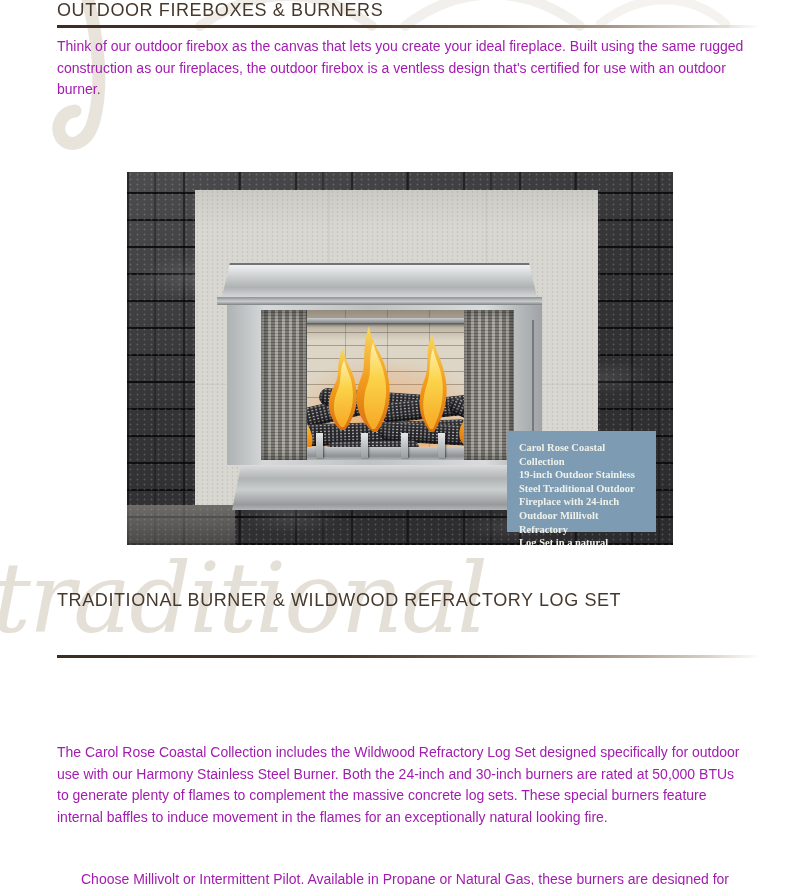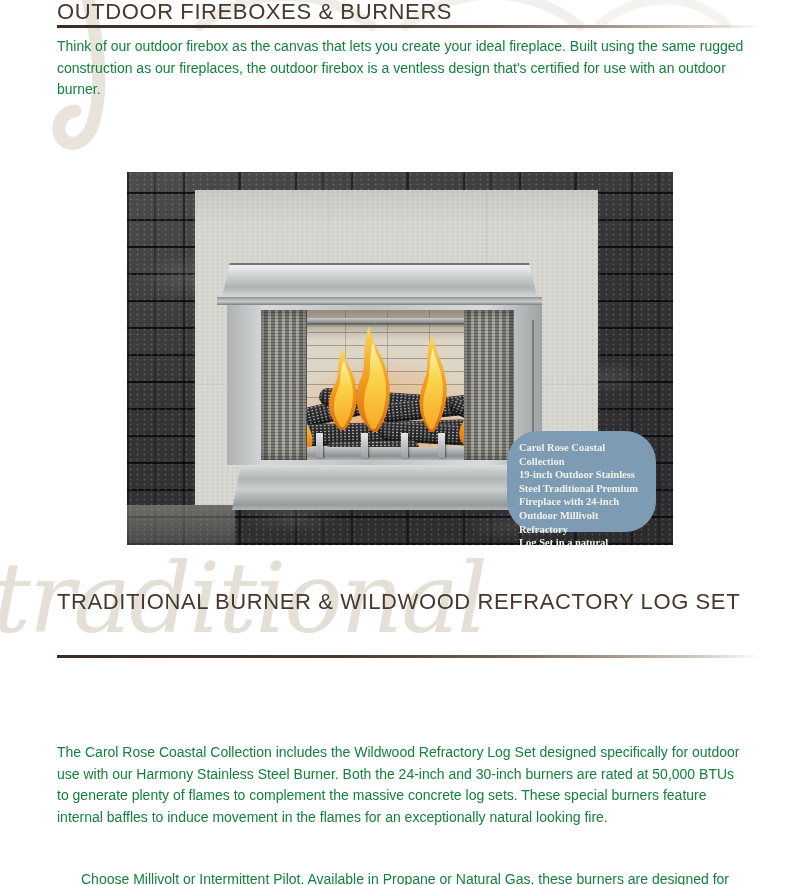--- a/index.html
+++ b/index.html
@@ -11,35 +11,35 @@
   .wm-top{position:absolute;left:0;top:0;z-index:1;}
   .wm-traditional{
     position:absolute;left:-8px;top:550px;z-index:1;
     font-family:"DejaVu Serif",serif;font-style:italic;
     font-size:97px;line-height:1;color:#e5e0d7;letter-spacing:-2px;
     white-space:nowrap;
   }
   
   .hd{
     position:absolute;left:57px;z-index:2;margin:0;
-    font-size:22px;font-weight:400;letter-spacing:0.6px;
+    font-size:18px;font-weight:400;letter-spacing:0.6px;
     color:#47382c;line-height:1;white-space:nowrap;
   }
   .hd1{top:1px;}
   .hd2{top:591px;}
   .rule{
     position:absolute;left:57px;width:703px;height:3px;z-index:2;
     background:linear-gradient(90deg,#3c2d23 0%,#4a382c 40%,#6f5d4f 62%,#a39485 78%,#d6ccc2 92%,rgba(255,255,255,0) 100%);
   }
   .rule1{top:25px;}
   .rule2{top:655px;}
   
   .para{
     position:absolute;left:57px;width:692px;margin:0;z-index:2;
-    font-size:14px;line-height:21.7px;color:#15803d;
+    font-size:14px;line-height:21.7px;color:#a21caf;
   }
   .p1{top:36px;} .p2{top:110px;}
   .p3{top:664px;} .p4{top:742px;} .p5{top:869px;margin-left:24px;}
   
   .fireplace{
     position:absolute;left:127px;top:172px;width:546px;height:373px;margin:0;z-index:2;
     background-color:#39383a;
     background-image:
       radial-gradient(ellipse 90px 34px at 12% 28%, rgba(255,255,255,0.10), transparent 65%),
       radial-gradient(ellipse 70px 26px at 88% 55%, rgba(255,255,255,0.09), transparent 65%),
@@ -148,21 +148,21 @@
   .hearth-patch{
     position:absolute;left:0;bottom:0;width:108px;height:40px;
     background:linear-gradient(180deg, rgba(160,158,150,0.55), rgba(120,118,112,0.35));
     mix-blend-mode:lighten;
   }
   
   .caption{
     position:absolute;left:380px;top:259px;width:149px;height:101px;z-index:5;
     background:#7d9cb4;box-sizing:border-box;padding:10px 8px 12px 12px;
     font-family:"Liberation Serif",serif;font-weight:bold;
-    font-size:10.5px;line-height:13.6px;color:#f0f1ea;border-radius:31px;
+    font-size:10.5px;line-height:13.6px;color:#f0f1ea;
   }
 </style>
 </head>
 <body>
 
 <div class="page">
 
   <svg class="wm-top" width="760" height="170" viewBox="0 0 760 170" aria-hidden="true">
     <g fill="none" stroke="#e8e4dc" stroke-linecap="round">
       <path d="M 80,-30 C 98,30 104,82 94,120 C 88,143 70,150 61,137 C 55,126 62,112 75,111" stroke-width="13"></path>
@@ -235,21 +235,21 @@
         <div class="mesh mesh-r"></div>
       </div>
     </div>
 
     <div class="front-panel"></div>
     <div class="hearth-patch"></div>
 
     <figcaption class="caption">
       <div>Carol Rose Coastal Collection</div>
       <div>19-inch Outdoor Stainless</div>
-      <div>Steel Traditional Premium</div>
+      <div>Steel Traditional Outdoor</div>
       <div>Fireplace with 24-inch</div>
       <div>Outdoor Millivolt Refractory</div>
       <div>Log Set in a natural</div>
 
     </figcaption>
   </figure>
 
   <div class="wm-traditional">traditional</div>
   <h2 class="hd hd2">TRADITIONAL BURNER &amp; WILDWOOD REFRACTORY LOG SET</h2>
   <div class="rule rule2"></div>

